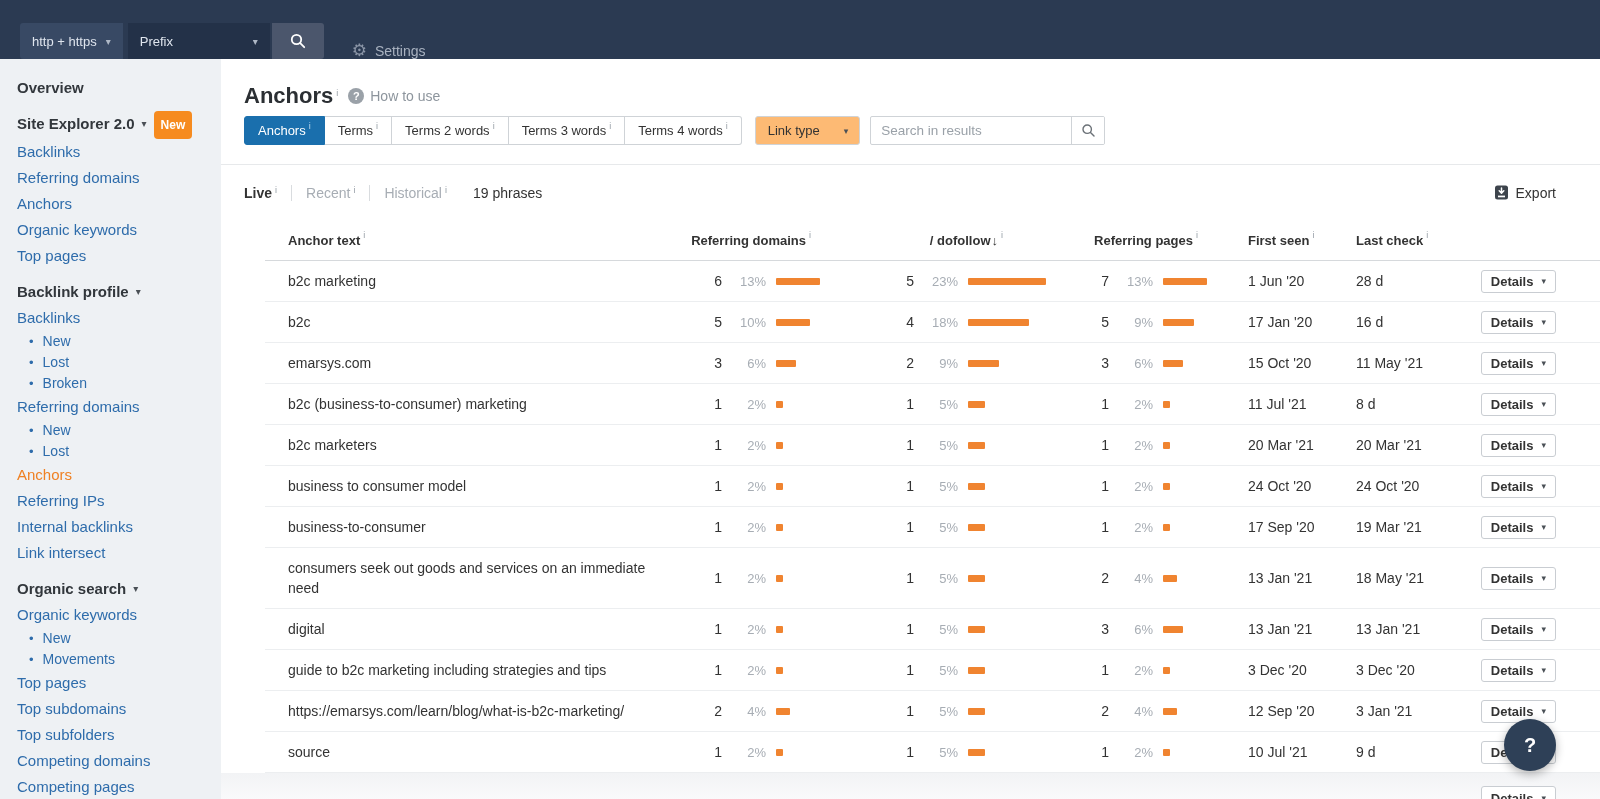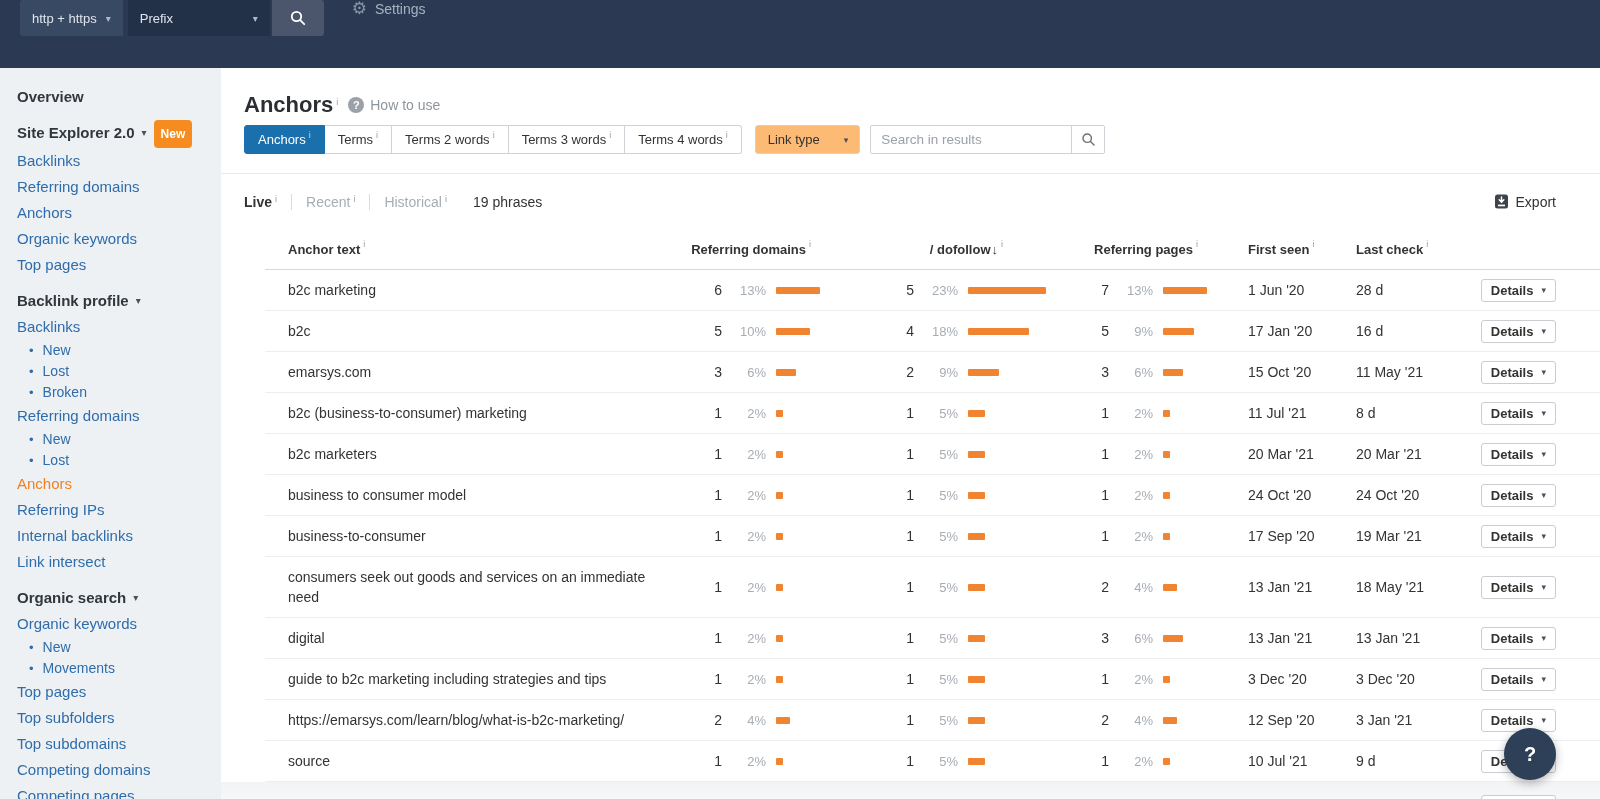--- a/index.html
+++ b/index.html
@@ -2,21 +2,21 @@
 <html><head>
 <meta charset="utf-8">
 <style>
   * { box-sizing: border-box; }
   html,body { margin:0; padding:0; }
   body {
     width:1600px; height:799px; overflow:hidden; background:#fff;
     font-family:"Liberation Sans","DejaVu Sans",sans-serif; color:#333;
   }
   
-  .topbar { height:68px; background:#2b3a52; display:flex; align-items:flex-start; padding-left:20px; }
+  .topbar { height:59px; background:#2b3a52; display:flex; align-items:flex-end; padding-left:20px; }
   .tb-mode { background:#384964; color:#dfe5ee; font-size:13px; height:36px; display:flex; align-items:center; gap:9px; padding:0 12px; border-radius:3px 0 0 3px; cursor:pointer; }
   .tb-caret { font-size:10px; color:#aeb8c6; }
   .tb-url { width:470px; height:36px; background:#233148; position:relative; display:flex; align-items:center; }
   .tb-url input { background:transparent; border:none; outline:none; color:#e9edf3; font-size:13.5px; padding:0 30px 0 12px; width:100%; font-family:inherit; }
   .tb-clear { position:absolute; right:10px; color:#8a94a6; font-size:14px; cursor:pointer; line-height:1; }
   .tb-prefix { width:142px; margin-left:5px; height:36px; background:#233148; color:#dfe5ee; font-size:13px; display:flex; align-items:center; justify-content:space-between; padding:0 12px; cursor:pointer; }
   .tb-search { width:52px; height:36px; margin-left:2px; background:#4b566c; border-radius:0 3px 3px 0; display:flex; align-items:center; justify-content:center; cursor:pointer; }
   .tb-settings { display:flex; align-items:center; gap:8px; margin-left:28px; cursor:pointer; }
   .gear { color:#8a94a6; font-size:17px; line-height:1; }
   .tb-settings .lbl { color:#a9b2c0; font-size:14px; }
@@ -158,22 +158,22 @@
       <div class="s-link"><span>Organic keywords</span></div>
       <div class="s-bullet">
         <span class="dot">•</span>
         <span>New</span>
       </div>
       <div class="s-bullet">
         <span class="dot">•</span>
         <span>Movements</span>
       </div>
       <div class="s-link"><span>Top pages</span></div>
+      <div class="s-link"><span>Top subdomains</span></div>
       <div class="s-link"><span>Top subfolders</span></div>
-      <div class="s-link"><span>Top subdomains</span></div>
       <div class="s-link"><span>Competing domains</span></div>
       <div class="s-link"><span>Competing pages</span></div>
     </div>
 
   <div class="main">
 
     <div class="title-row pad">
       <span class="page-title"><span>Anchors</span><span class="sup">i</span></span>
       <div class="howto">
         <span class="qcircle">?</span>

